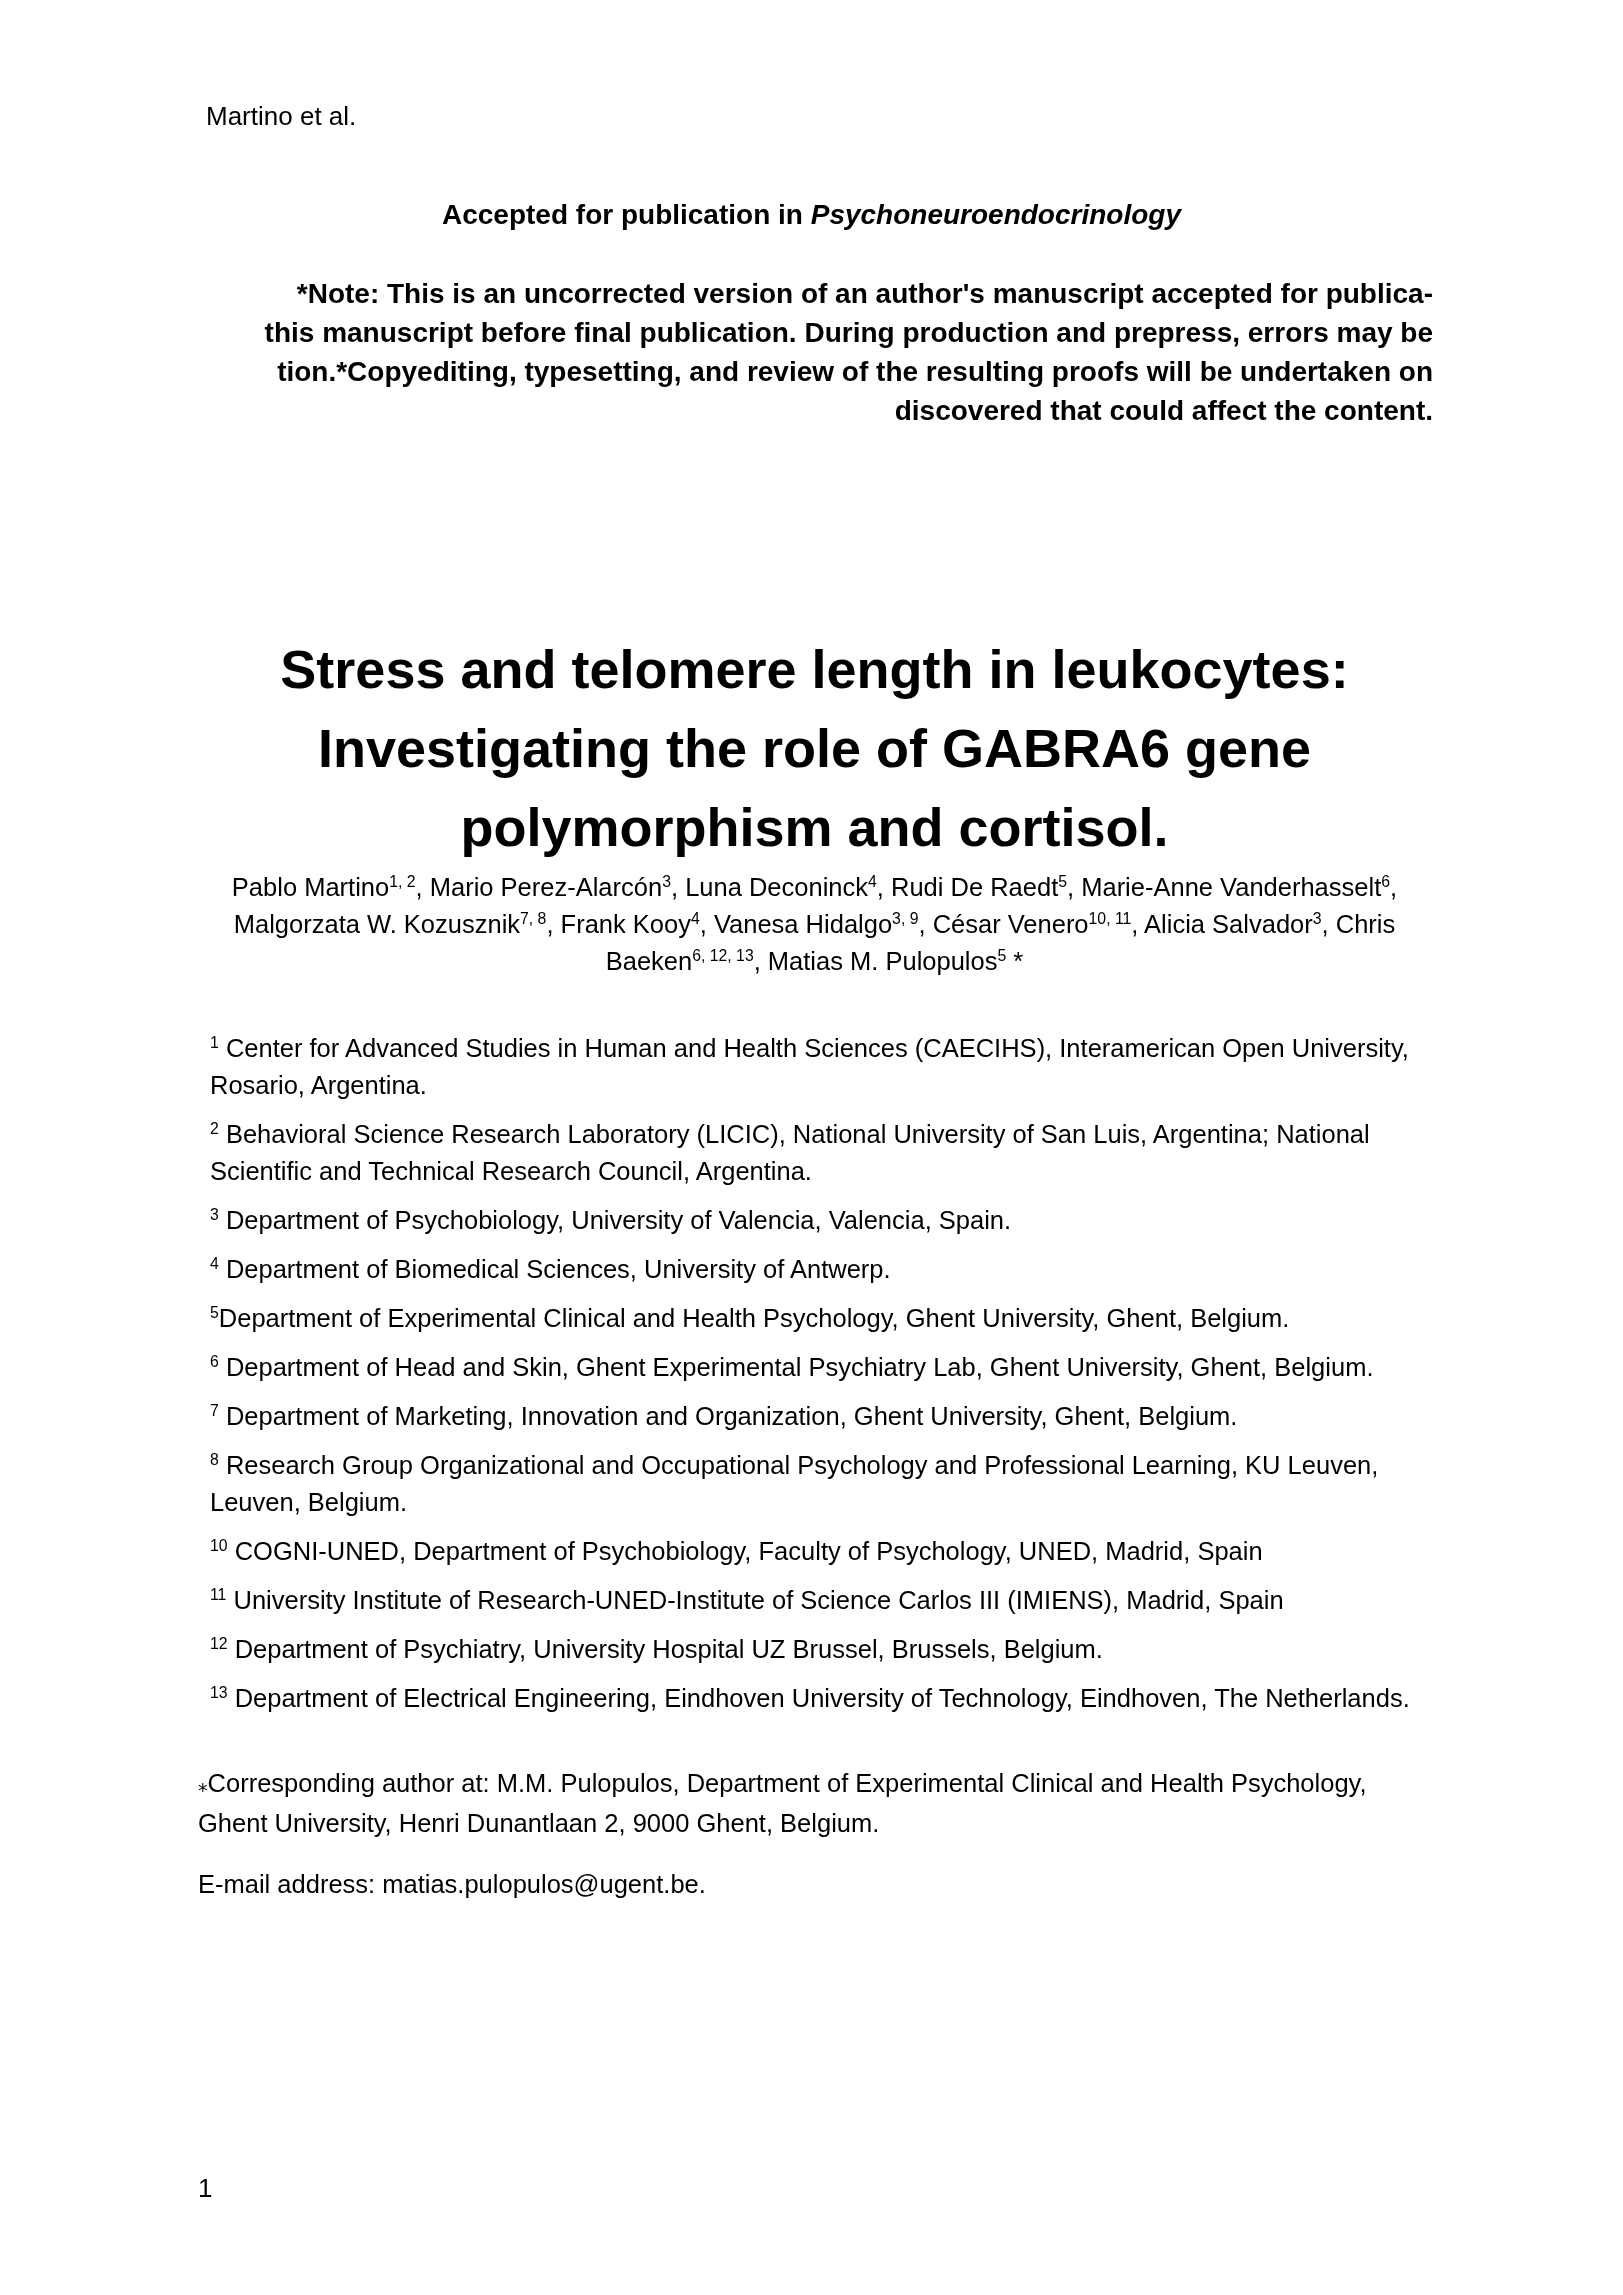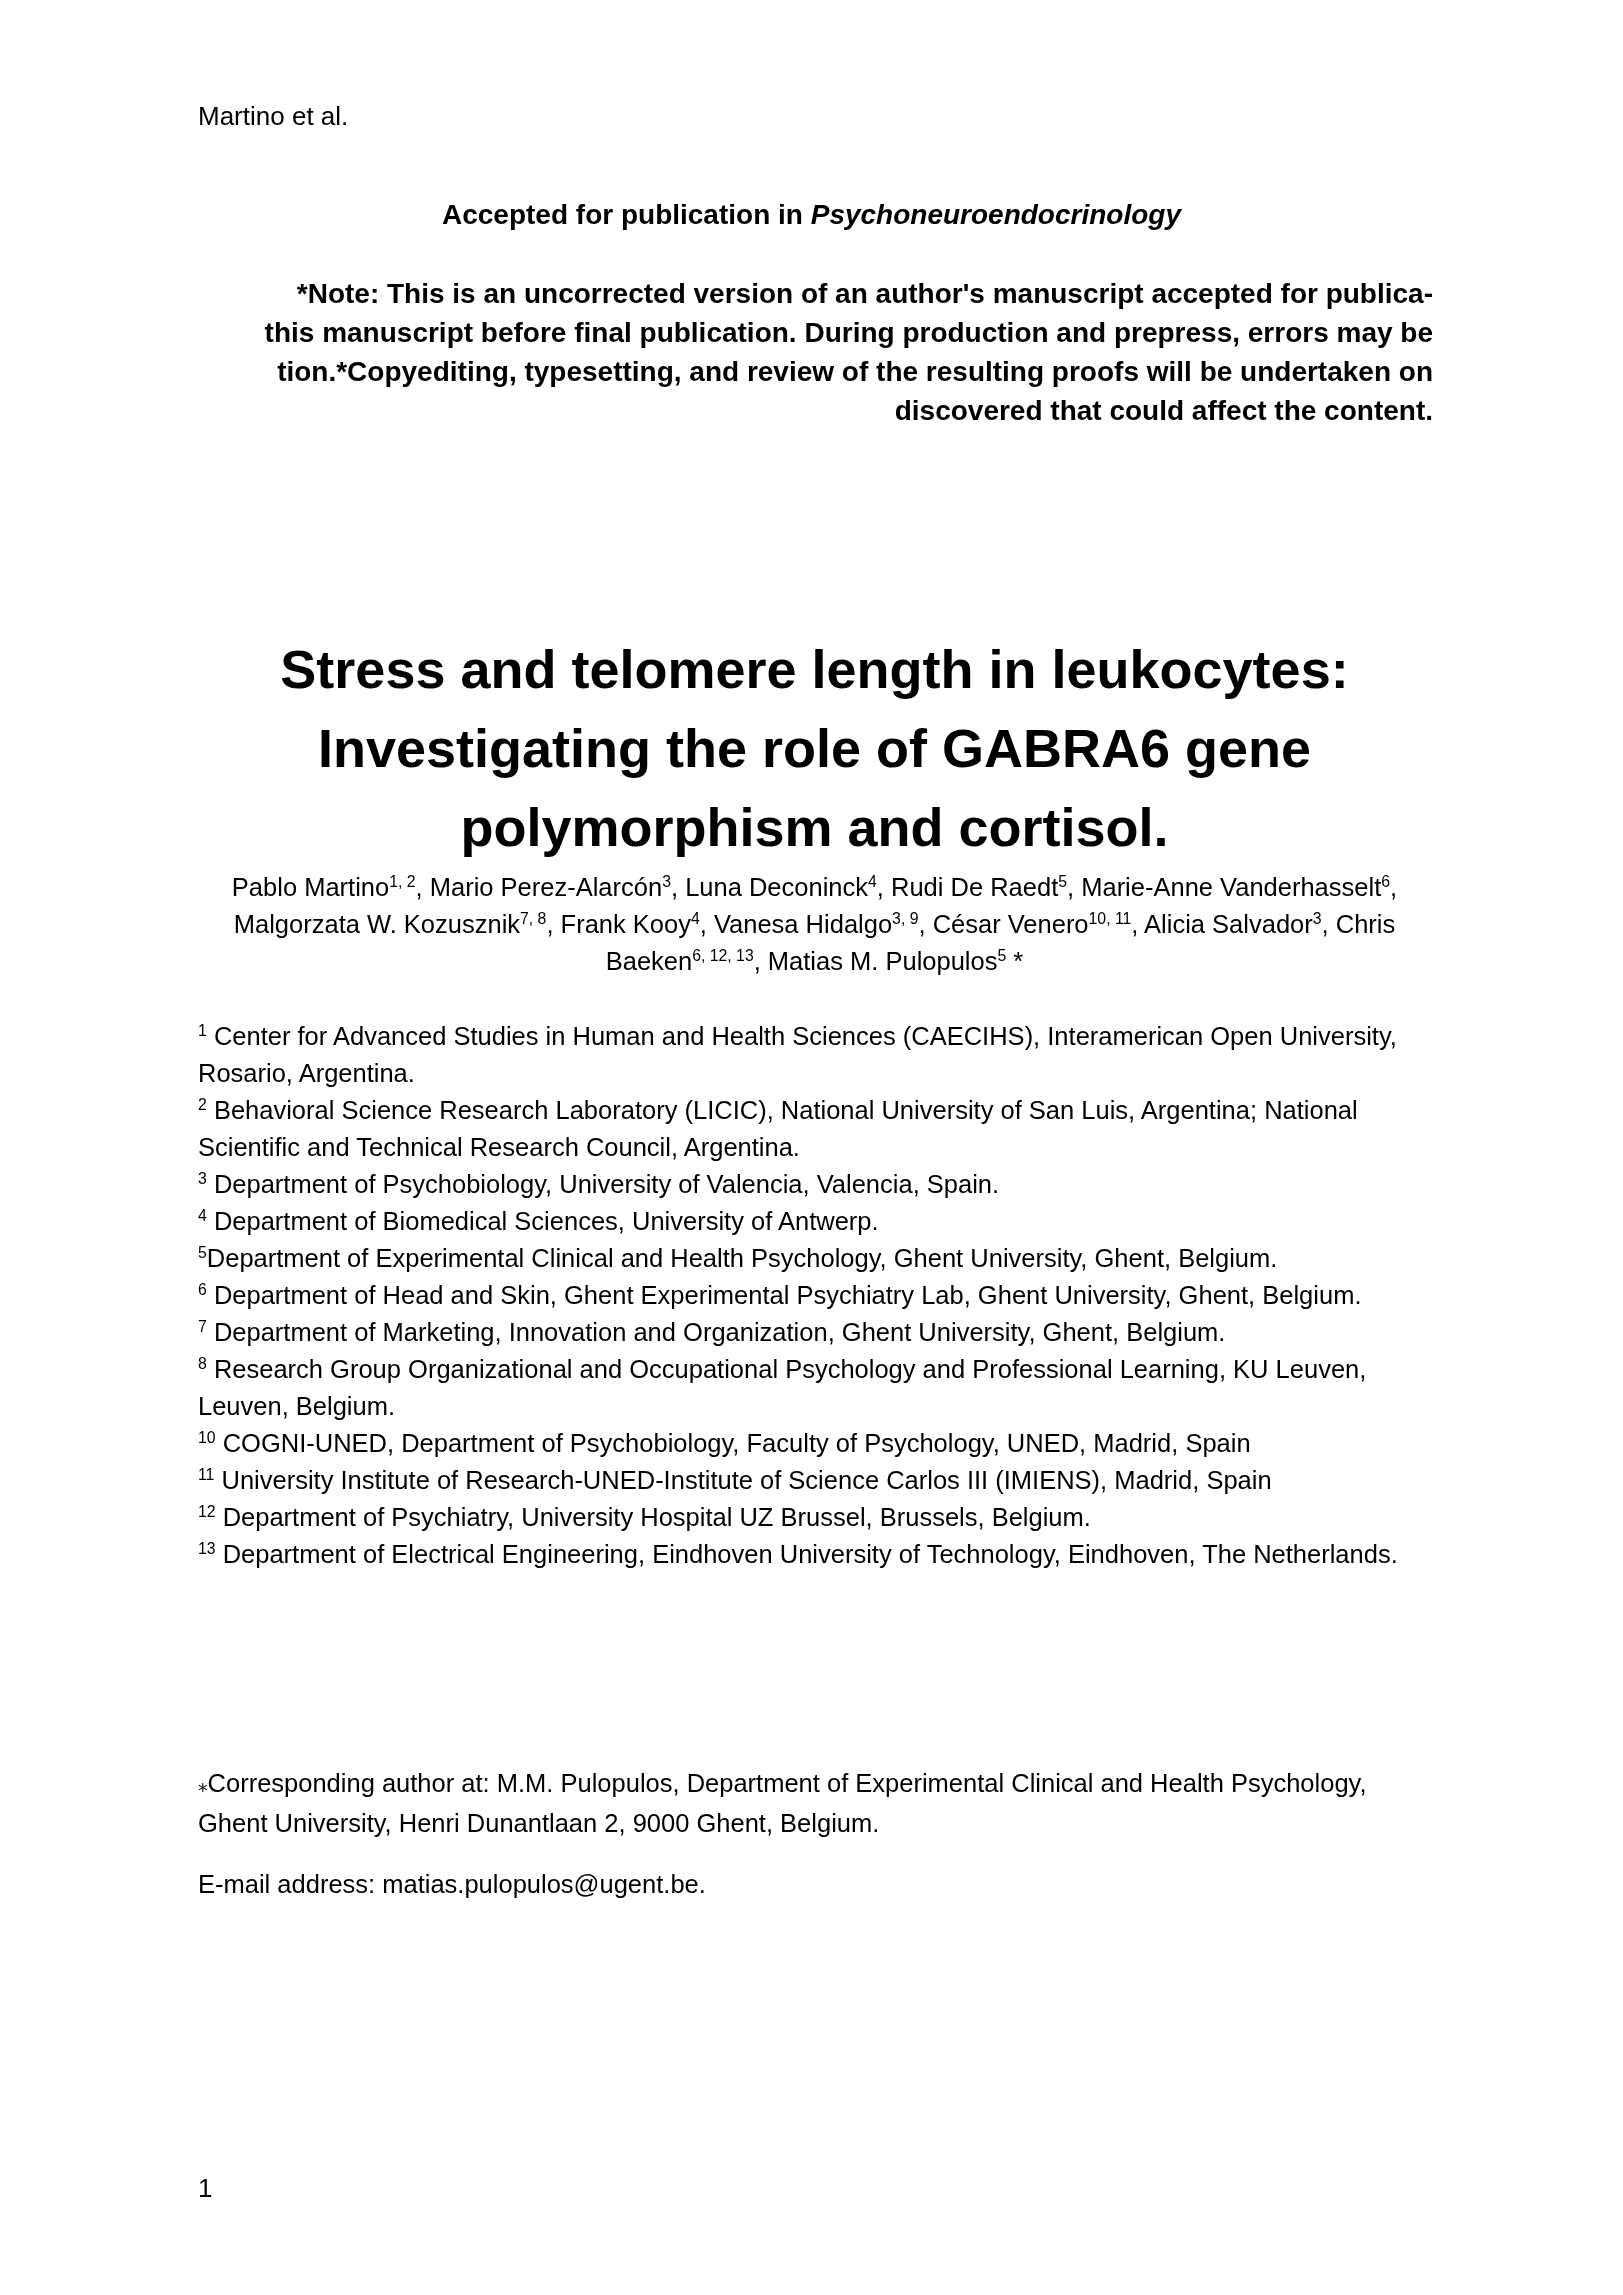--- a/index.html
+++ b/index.html
@@ -1,27 +1,27 @@
 <!DOCTYPE html>
 <html style="font-size:10.5px"><head>
 <meta charset="utf-8">
 <style>
   html, body { margin:0; padding:0; background:#ffffff; }
   body { width:1623px; height:2295px; position:relative; overflow:hidden;
          font-family:"Liberation Sans", "DejaVu Sans", sans-serif; color:#000; }
   .abs { position:absolute; }
-  .running-head { left:198px; top:98px; font-size:26px; line-height:37px; }
+  .running-head { left:206px; top:98px; font-size:26px; line-height:37px; }
   .accepted { left:0; width:1623px; top:195px; text-align:center; font-weight:bold; font-size:28px; line-height:39px; }
   .accepted i { font-style:italic;margin-top:22px; }
   .note { left:196px; width:1237px; top:274px; text-align:right; font-weight:bold; font-size:28px; line-height:39px; }
   .title { left:196px; width:1237px; top:630px; text-align:center; font-weight:bold; font-size:54px; line-height:79px; }
   .authors { left:196px; width:1237px; top:869px; text-align:center; font-size:25.5px; line-height:37px; }
   sup { font-size:0.62em; line-height:0; vertical-align:0.6em; }
   .affils { left:198px; width:1244px; top:1018px; font-size:25.5px; line-height:37px; }
-  .affil { margin:0; }
+  .affil { margin:12px; }
   .corr { left:198px; width:1244px; top:1764px; font-size:25.5px; line-height:39px; }
   .email { left:198px; top:1865px; font-size:25.5px; line-height:39px; }
   .page-num { left:198px; top:2170px; font-size:26px; line-height:37px; }
   .star { font-size:0.75em; vertical-align:0.05em; }
 </style>
 </head>
 <body>
 
 <div class="abs running-head">Martino et al.</div>
 

